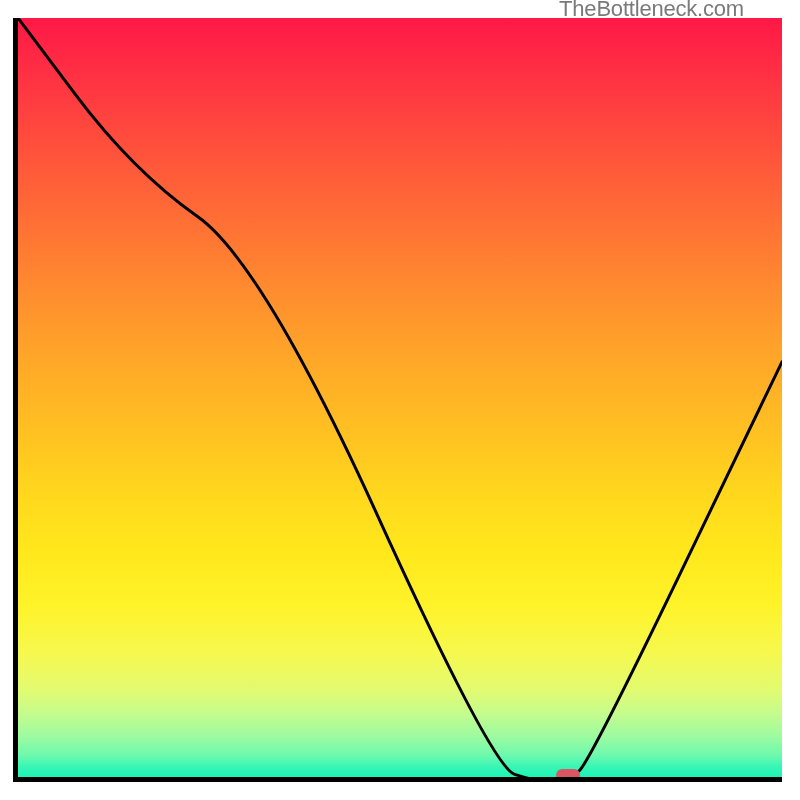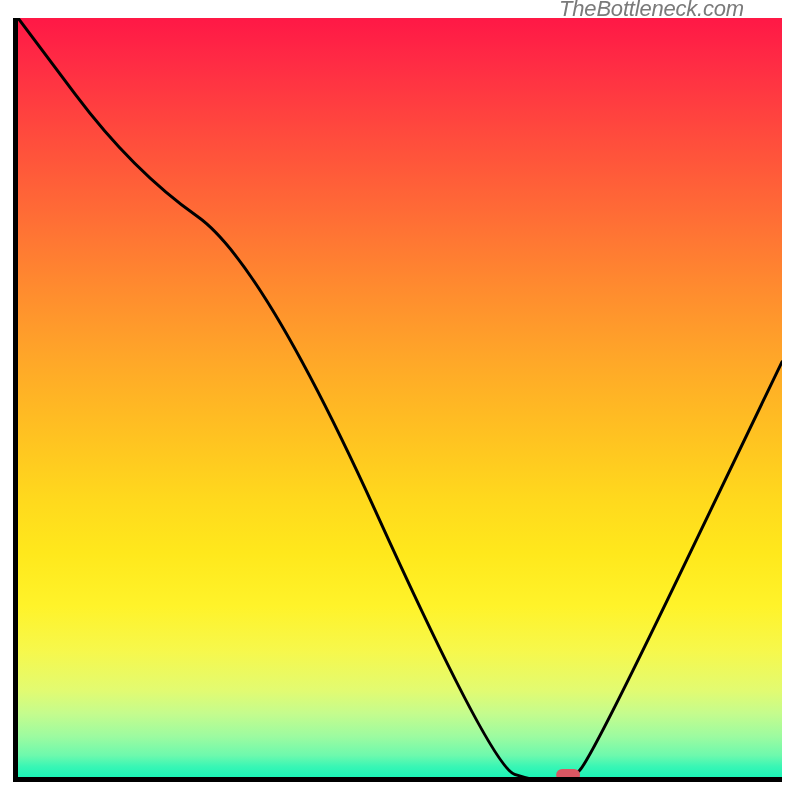--- a/index.html
+++ b/index.html
@@ -7,21 +7,20 @@
     padding: 0;
     width: 800px;
     height: 800px;
     background: #ffffff;
     overflow: hidden;
   }
   .chart-container {
     position: relative;
     width: 756px;
     height: 800px;
-    font-style: italic;
   }
   .plot-area {
     position: absolute;
     left: 18px;
     top: 18px;
     width: 764px;
     height: 764px;
     overflow: hidden;
   }
   .gradient-bg {

